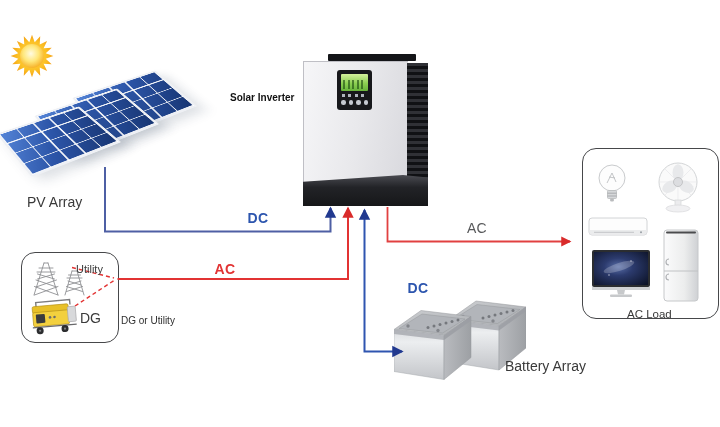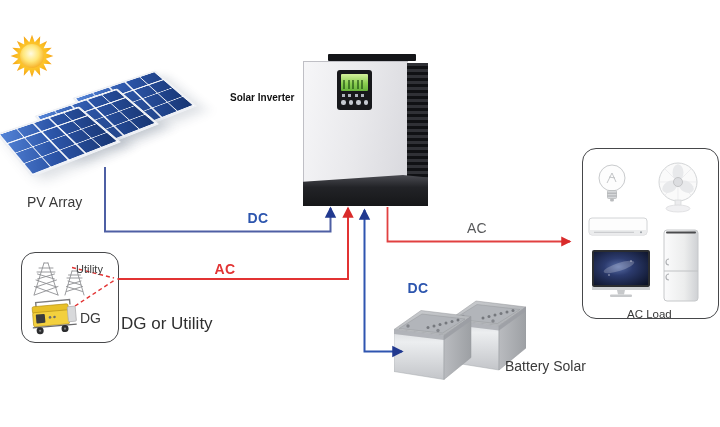--- a/index.html
+++ b/index.html
@@ -229,21 +229,21 @@
     <path d="M364.5,210 L364.5,351.5 L402,351.5" fill="none" stroke="#2f55b0" stroke-width="2" marker-start="url(#arrowBlueStart)" marker-end="url(#arrowBlue)"></path>
     <path d="M387.5,207 L387.5,241.5 L570,241.5" fill="none" stroke="#e14040" stroke-width="1.8" marker-end="url(#arrowRed)"></path>
     <path d="M72,267.5 L114,278" fill="none" stroke="#e23333" stroke-width="1.4" stroke-dasharray="4 3"></path>
     <path d="M75,306 L114,280.5" fill="none" stroke="#e23333" stroke-width="1.4" stroke-dasharray="4 3"></path>
   </svg>
 
   <div class="lbl" style="left:27px;top:195px;">PV Array</div>
   <div class="lbl bold" style="left:230px;top:92px;font-size:10px;">Solar Inverter</div>
   <div class="lbl" style="left:76px;top:263px;font-size:11px;">Utility</div>
   <div class="lbl" style="left:80px;top:311px;">DG</div>
-  <div class="lbl" style="left:121px;top:315px;font-size:17px;color:#2f2f2f;">DG or Utility</div>
-  <div class="lbl" style="left:505px;top:359px;">Battery Solar</div>
+  <div class="lbl" style="left:121px;top:315px;font-size:10px;color:#2f2f2f;">DG or Utility</div>
+  <div class="lbl" style="left:505px;top:359px;">Battery Array</div>
   <div class="lbl" style="left:627px;top:308px;font-size:11.5px;">AC Load</div>
   <div class="lbl dc" style="left:206px;top:211px;">DC</div>
   <div class="lbl ac" style="left:212px;top:262px;">AC</div>
   <div class="lbl dc" style="left:366px;top:281px;">DC</div>
   <div class="lbl acgray" style="left:462px;top:221px;">AC</div>
 
 </div>
 
 </body></html>

